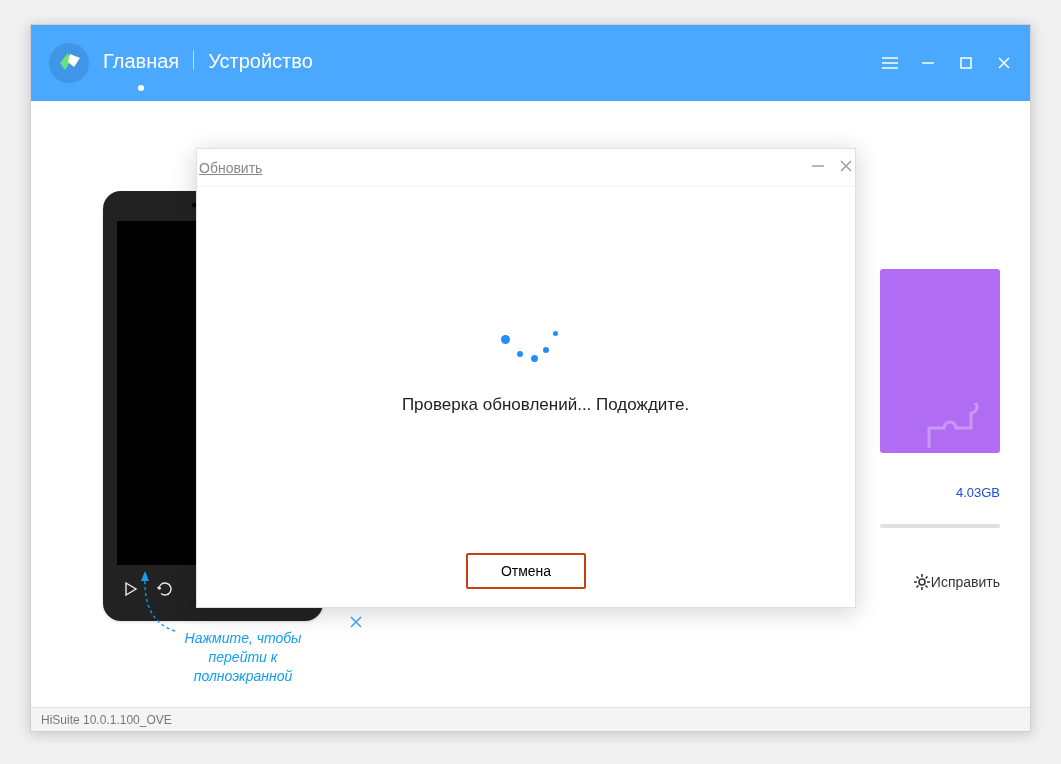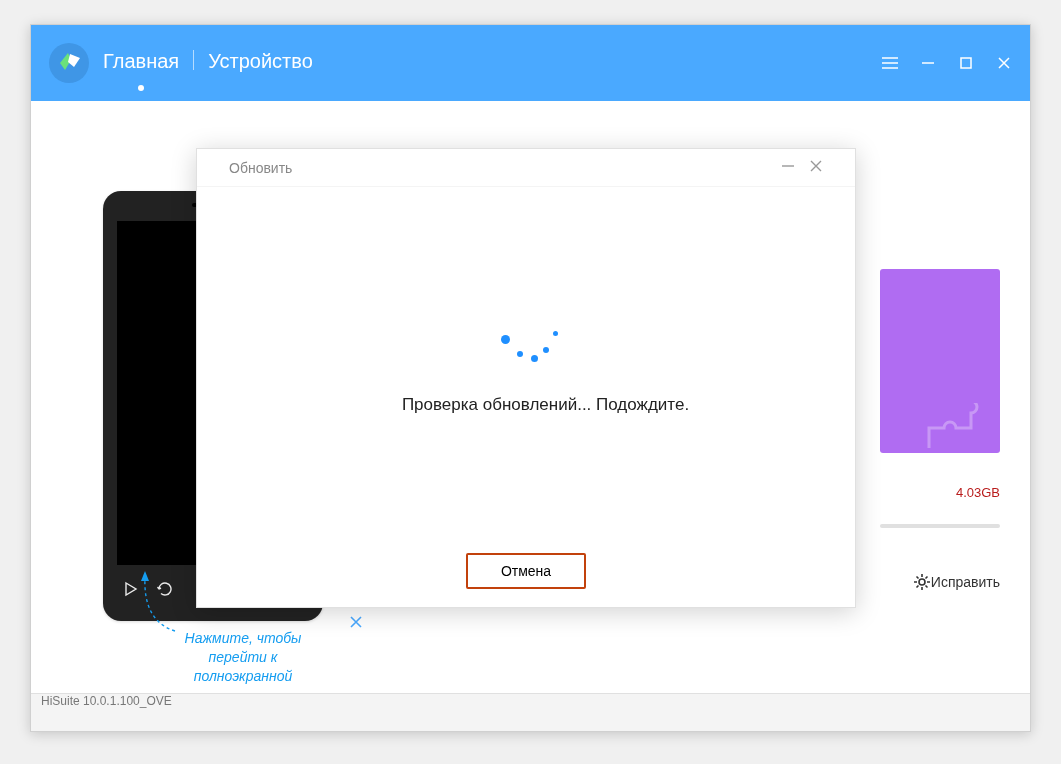--- a/index.html
+++ b/index.html
@@ -44,35 +44,35 @@
     position: absolute; left: 132px; top: 528px; width: 160px;
     color: #159df0; font-size: 14px; line-height: 1.35; text-align: center; font-style: italic;
   }
   .tooltip-x { position: absolute; left: 318px; top: 512px; color: #4aa9ff; font-size: 18px; cursor: pointer; }
   .arrow { position: absolute; left: 104px; top: 470px; }
 
   .right-panel { position: absolute; right: 30px; top: 168px; width: 120px; height: 184px;
     background: #b06cf2; border-radius: 3px; }
   .right-puzzle { position: absolute; right: 6px; bottom: 0; width: 70px; height: 50px; opacity: 0.3; }
   .storage { position: absolute; right: 30px; top: 384px; width: 120px; text-align: right; }
-  .storage-label { font-size: 13px; color: #b91c1c; margin-bottom: 24px; }
+  .storage-label { font-size: 13px; color: #1d4ed8; margin-bottom: 24px; }
   .storage-bar { width: 100%; height: 4px; background: #e0e0e0; border-radius: 2px; }
   .fix-link { position: absolute; right: 30px; top: 472px; display: flex; align-items: center;
     font-size: 14px; color: #333; cursor: pointer; }
 
-  .statusbar { height: 38px; background: #f4f4f4; border-top: 1px solid #e0e0e0;
-    font-size: 12px; color: #777; display: flex; align-items: flex-start; padding: 0 10px; }
+  .statusbar { height: 24px; background: #f4f4f4; border-top: 1px solid #e0e0e0;
+    font-size: 12px; color: #777; display: flex; align-items: center; padding: 0 10px; }
 
   .modal {
     position: absolute; left: 196px; top: 148px; width: 660px; height: 460px;
     background: #fff; border: 1px solid #e0e0e0; box-shadow: 0 4px 24px rgba(0,0,0,0.18);
     display: flex; flex-direction: column; z-index: 50;
   }
-  .modal-head { height: 38px; display: flex; align-items: center; padding: 0 32px;
-    color: #888; font-size: 14px; border-bottom: 1px solid #f4f4f4; }
+  .modal-head { height: 38px; display: flex; align-items: center; padding: 0 2px;
+    color: #888; font-size: 14px; border-bottom: 1px solid #f4f4f4; text-decoration: underline; }
   .modal-controls { margin-left: auto; display: flex; gap: 14px; }
   .modal-body { flex: 1; display: flex; flex-direction: column; align-items: center;
     justify-content: center; }
   .spinner { width: 70px; height: 70px; position: relative; margin-bottom: 18px; }
   .dot { position: absolute; border-radius: 50%; background: #1f8fff; }
   .d1 { width: 9px; height: 9px; left: 10px; top: 28px; }
   .d2 { width: 6px; height: 6px; left: 26px; top: 44px; }
   .d3 { width: 7px; height: 7px; left: 40px; top: 48px; }
   .d4 { width: 6px; height: 6px; left: 52px; top: 40px; }
   .d5 { width: 5px; height: 5px; left: 62px; top: 24px; }

